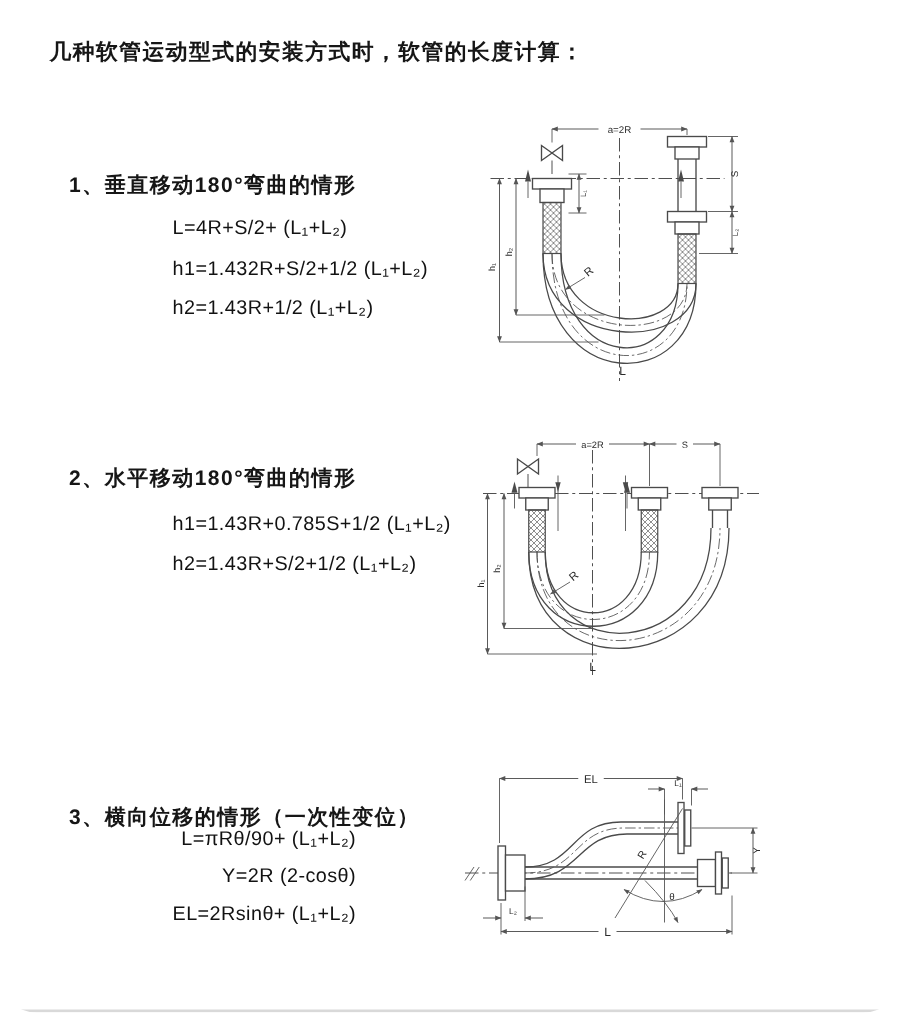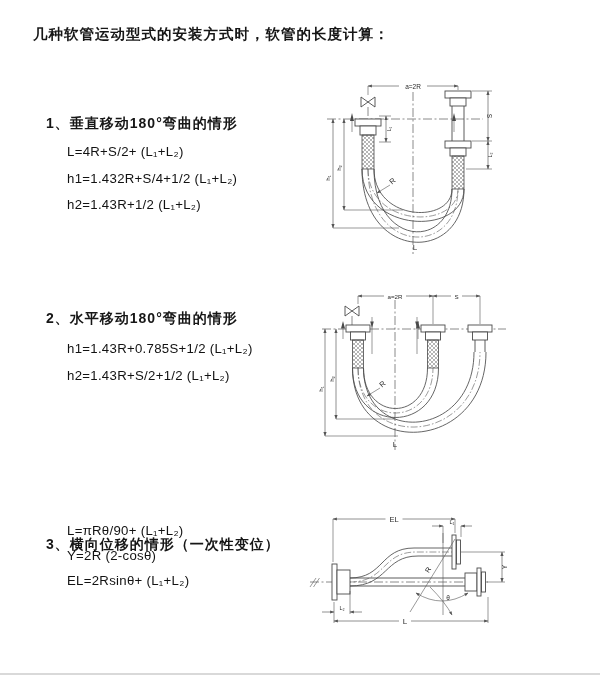--- a/index.html
+++ b/index.html
@@ -1,29 +1,29 @@
 <!DOCTYPE html>
 <html><head>
 <meta charset="utf-8">
 <style>
   html,body{margin:0;padding:0;background:#ffffff;}
   .page{
     position:relative;width:600px;height:675px;background:#ffffff;overflow:hidden;
-    font-family:"Liberation Sans","DejaVu Sans",sans-serif;color:#111;
+    font-family:"Liberation Sans","DejaVu Sans",sans-serif;color:#111;border-radius:24px;
   }
   .title{
     position:absolute;left:33px;top:25px;font-size:14.5px;font-weight:700;
     letter-spacing:1px;color:#161616;white-space:nowrap;
   }
   .sec-heading{
     position:absolute;font-size:14px;font-weight:700;color:#161616;
     letter-spacing:1px;white-space:nowrap;
   }
   .formulas{position:absolute;font-size:13.2px;color:#121212;}
-  .formula{white-space:nowrap;letter-spacing:.3px;}
+  .formula{white-space:nowrap;letter-spacing:.3px;margin-left:48px;}
   .fig{position:absolute;}
   .fig svg{display:block;width:100%;height:100%;}
   .fig text{font-family:"Liberation Sans","DejaVu Sans",sans-serif;fill:#2b2b2b;}
   .bottom-edge{position:absolute;left:0;right:0;bottom:0;height:2px;background:#d9d9d9;}
   
   .ln{stroke:#4a4a4a;stroke-width:.9;fill:none;}
   .thin{stroke:#555;stroke-width:.6;fill:none;}
   .dim{stroke:#555;stroke-width:.65;fill:none;}
   .dd{stroke:#4a4a4a;stroke-width:.65;fill:none;stroke-dasharray:9 2.5 2 2.5;}
   .hose{stroke:#4a4a4a;stroke-width:.85;fill:none;}
@@ -47,32 +47,32 @@
         <path d="M0,4 L4,0 M0,0 L4,4" stroke="#6a6a6a" stroke-width="0.5" fill="none"></path>
       </pattern>
     </defs>
   </svg>
 
   <div class="title">几种软管运动型式的安装方式时，软管的长度计算：</div>
 
   <div class="sec-heading" style="left:46px;top:115px;text-align:right;">1、垂直移动180°弯曲的情形</div>
   <div class="formulas" style="left:67px;top:139px;line-height:26.5px;">
     <div class="formula">L=4R+S/2+ (L₁+L₂)</div>
-    <div class="formula">h1=1.432R+S/4+1/2 (L₁+L₂)</div>
+    <div class="formula">h1=1.432R+S/2+1/2 (L₁+L₂)</div>
     <div class="formula">h2=1.43R+1/2 (L₁+L₂)</div>
   </div>
 
   <div class="sec-heading" style="left:46px;top:310px;text-align:right;">2、水平移动180°弯曲的情形</div>
   <div class="formulas" style="left:67px;top:335px;line-height:27px;">
     <div class="formula">h1=1.43R+0.785S+1/2 (L₁+L₂)</div>
     <div class="formula">h2=1.43R+S/2+1/2 (L₁+L₂)</div>
   </div>
 
   <div class="sec-heading" style="left:46px;top:536px;">3、横向位移的情形（一次性变位）</div>
-  <div class="formulas" style="left:67px;top:518px;line-height:25px;">
+  <div class="formulas" style="left:67px;top:546px;line-height:25px;text-align:right;">
     <div class="formula">L=πRθ/90+ (L₁+L₂)</div>
     <div class="formula">Y=2R (2-cosθ)</div>
     <div class="formula">EL=2Rsinθ+ (L₁+L₂)</div>
   </div>
 
   <div class="fig" style="left:311px;top:76px;width:205px;height:185px;">
     <svg viewBox="0 0 205 185">
 
       <g>
         <line class="dd" x1="102" y1="16" x2="102" y2="178"></line>

